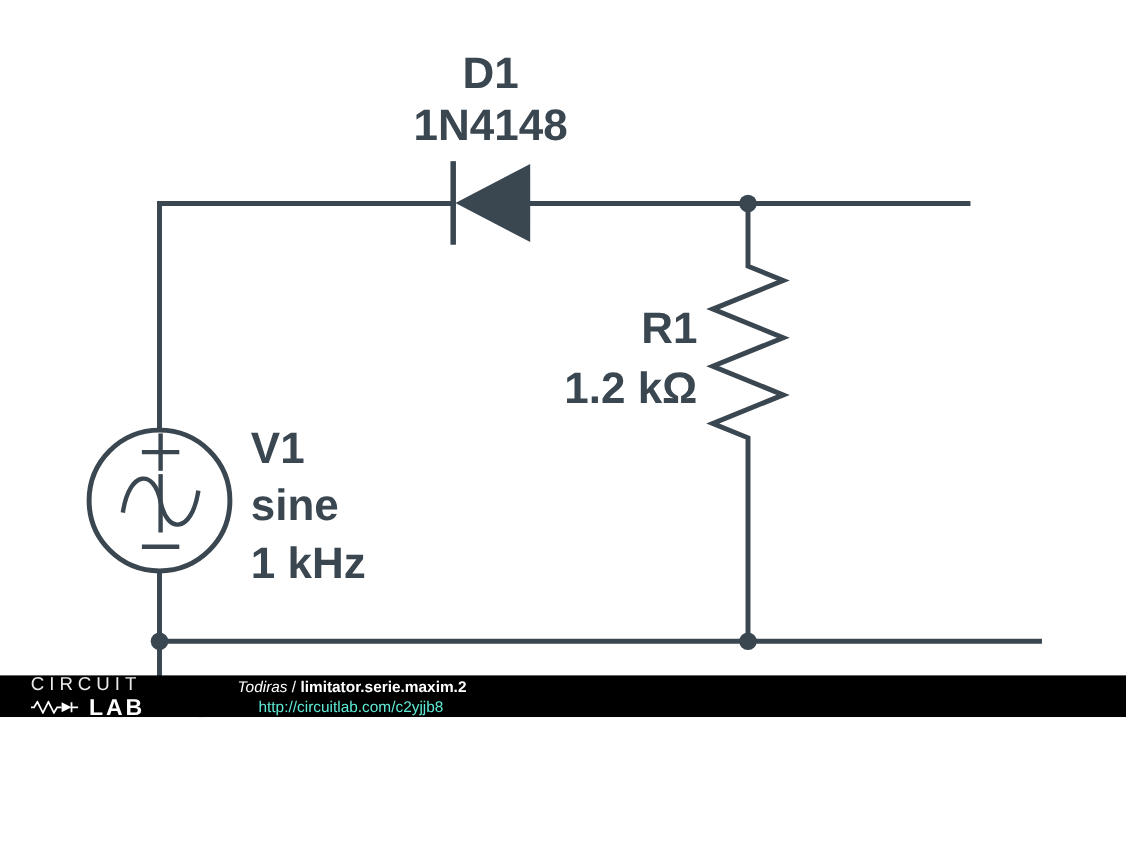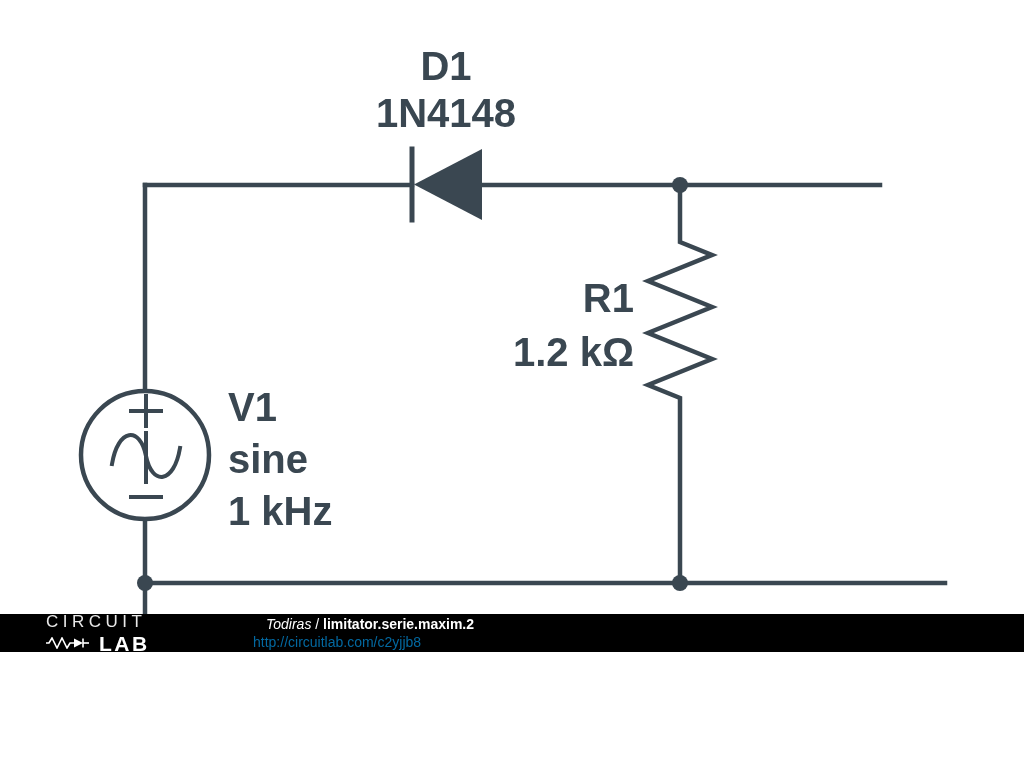--- a/index.html
+++ b/index.html
@@ -10,29 +10,29 @@
   svg.schematic { position:absolute; left:0; top:0; color:var(--stroke-color,#3a4751); }
   svg.schematic text {
     font-family:"Liberation Sans", sans-serif;
     font-weight:bold; font-size:40px; fill:currentColor;
   }
   .footer {
     position:absolute; left:0; right:0; bottom:0; height:38px;
     background:var(--footer-bg,#000); color:var(--footer-text,#fff);
     display:flex; align-items:center;
   }
-  .logo { margin-left:46px; width:160px; display:flex; flex-direction:column; line-height:1; }
+  .logo { margin-left:28px; width:160px; display:flex; flex-direction:column; line-height:1; }
   .logo-top { font-size:17px; letter-spacing:4.5px; color:#e9e9e9; }
   .logo-bottom { display:flex; align-items:center; gap:5px; margin-top:3px; }
   .logo-lab { font-weight:bold; font-size:21px; letter-spacing:2.5px; color:#ffffff; }
   .meta { margin-left:28px; font-size:14px; line-height:1.3; }
-  .meta .author { font-style:italic;margin-left:32px; }
+  .meta .author { font-style:italic; }
   .meta .title { font-weight:bold;text-align:right; }
   .meta .sep { white-space:pre; }
-  .meta .url { color:#0369a1; text-decoration:none;padding-left:19px; }
+  .meta .url { color:#5eead4; text-decoration:none;padding-left:19px; }
 </style>
 </head>
 <body>
 
 <div class="stage">
 
   <svg class="schematic" width="1024" height="768" viewBox="0 0 1024 768">
     <g fill="none" stroke="currentColor" stroke-width="4.5" stroke-linecap="square">
 
       <path d="M145,185 L412,185"></path>

